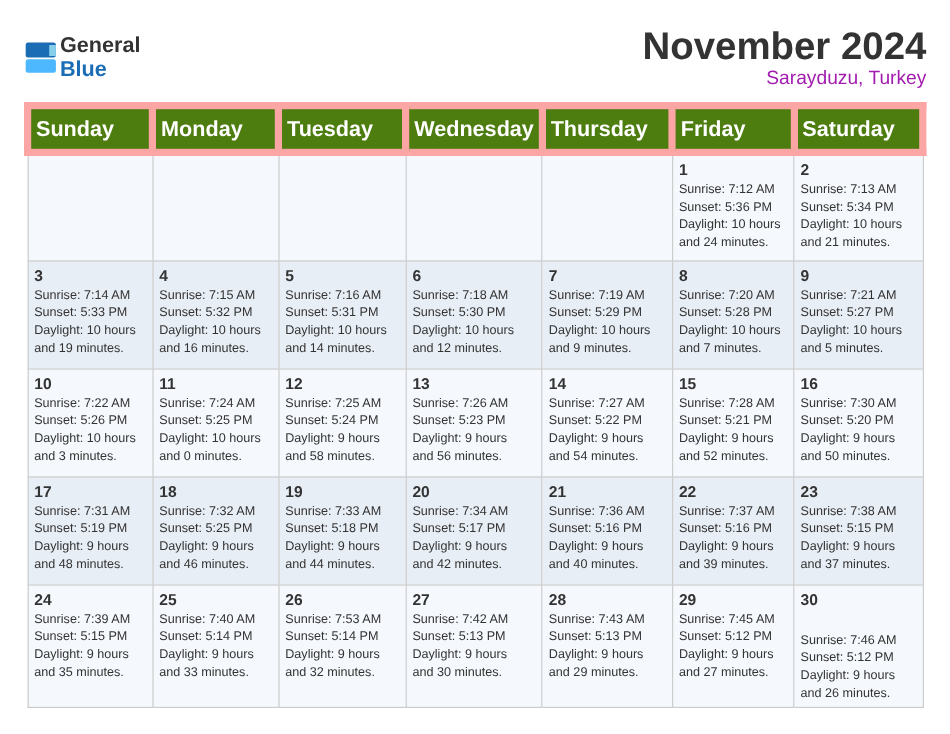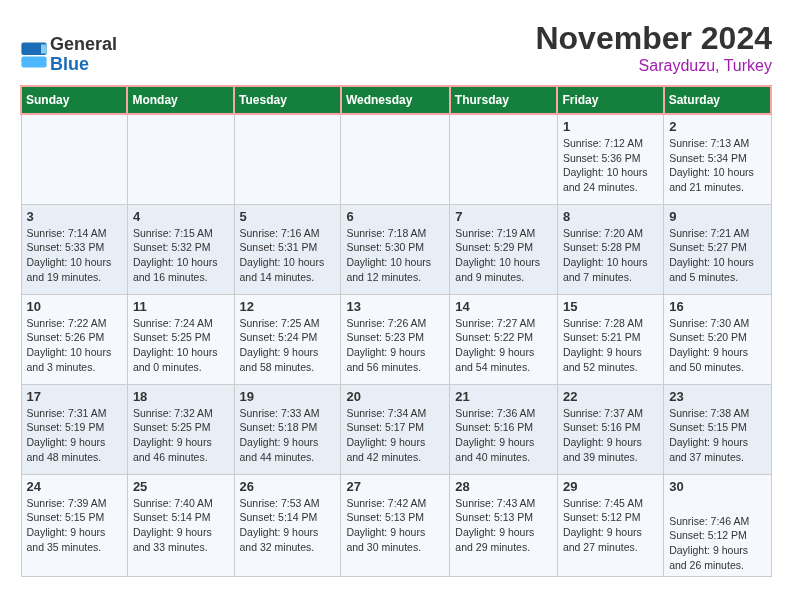--- a/index.html
+++ b/index.html
@@ -5,21 +5,21 @@
     * { box-sizing: border-box; margin: 0; padding: 0; }
     body {
       font-family: Arial, sans-serif;
       background: #fff;
       width: 792px;
       min-height: 612px;
       padding: 20px;
     }
     .header-section {
       display: flex;
-      align-items: flex-end;
+      align-items: center;
       justify-content: space-between;
       margin-bottom: 10px;
     }
     .logo-area {
       display: flex;
       align-items: center;
     }
     .logo-text {
       font-size: 18px;
       font-weight: bold;
@@ -43,27 +43,27 @@
     .subtitle {
       font-size: 16px;
       color: #a21caf;
     }
     .calendar-table {
       width: 100%;
       border-collapse: collapse;
       font-size: 11px;
     }
     .calendar-table thead th {
-      background-color: #15803d;
+      background-color: #4d7c0f;
       color: #fff;
       padding: 6px 4px;
       text-align: left;
-      font-size: 12px;
+      font-size: 18px;
       font-weight: bold;
-      border: 2px solid #fca5a5;
+      border: 6px solid #fca5a5;
     }
     .calendar-table tbody td {
       border: 1px solid #ccc;
       vertical-align: top;
       padding: 4px 5px;
       width: 113px;
       min-height: 80px;
       height: 90px;
       color: #333;
       background: #fff;

